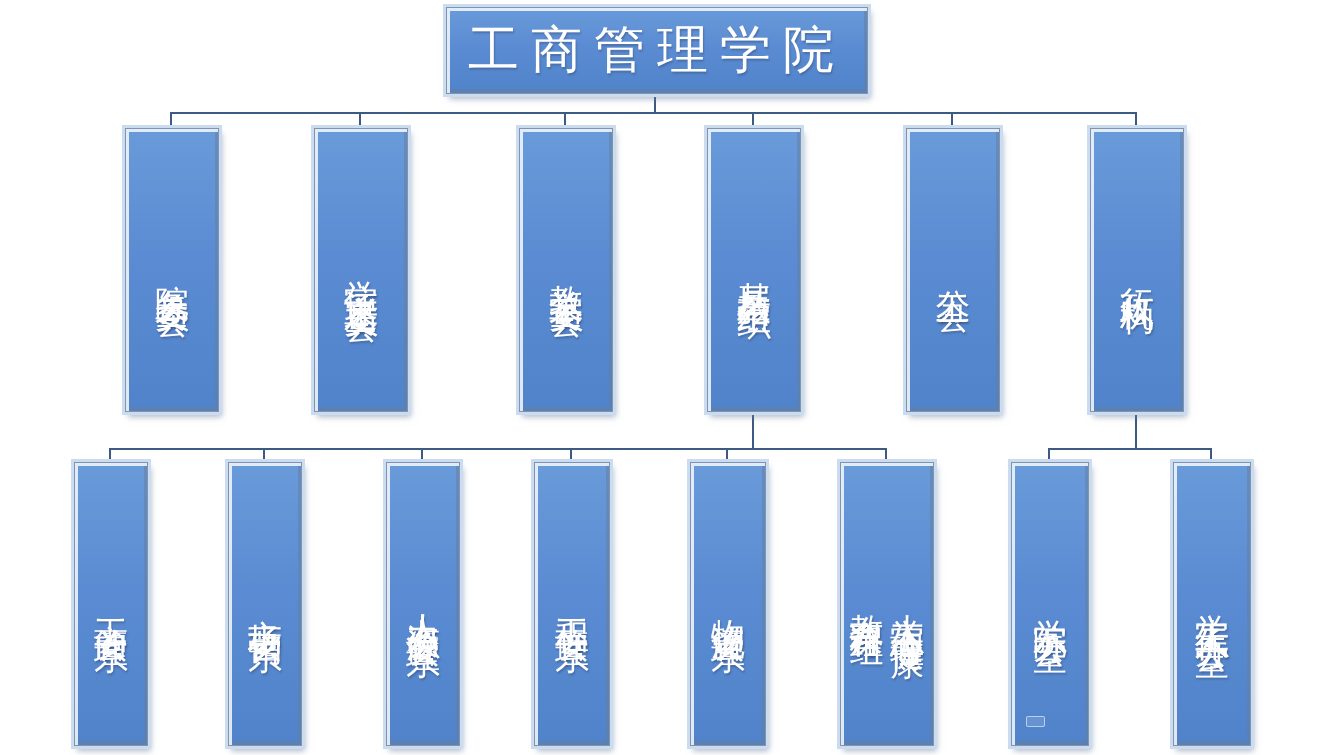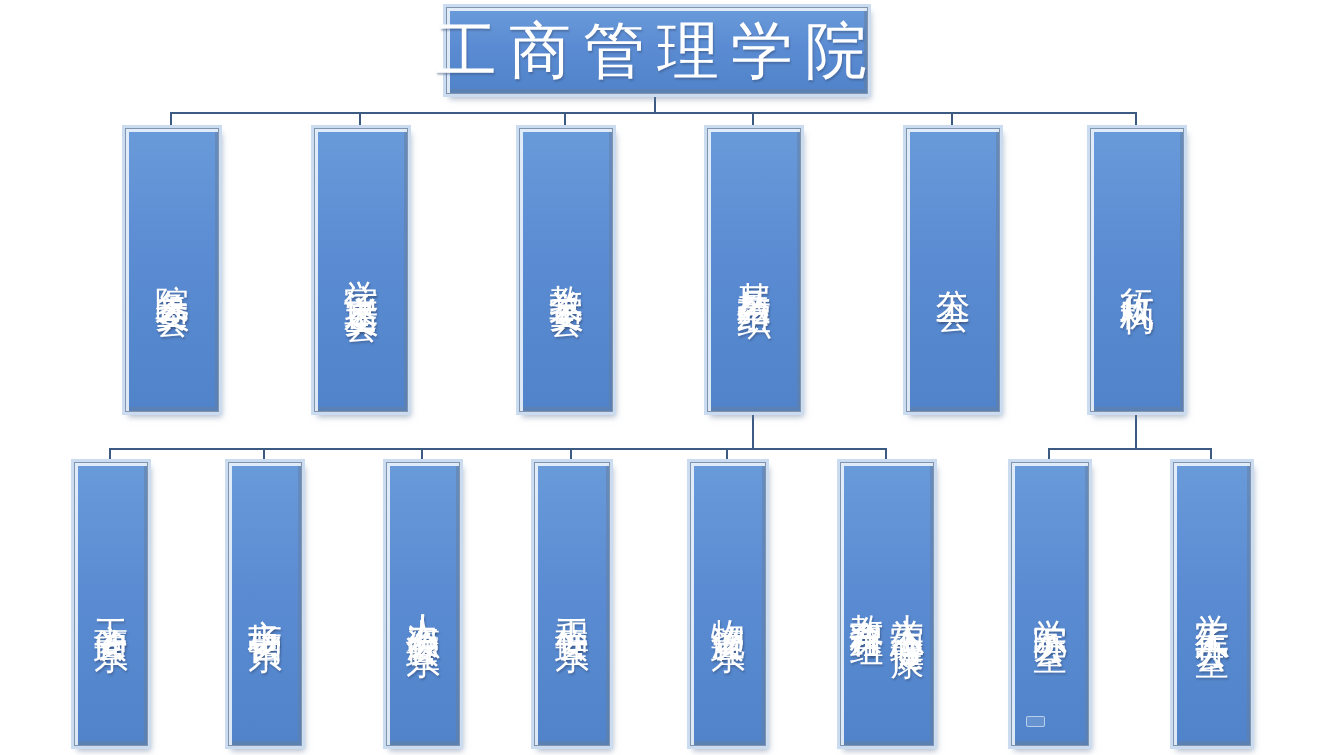--- a/index.html
+++ b/index.html
@@ -33,21 +33,21 @@
     background: linear-gradient(180deg, #699ad9 0%, #5b8cd3 45%, #5083c9 100%);
     border: 1px solid #8094ad;
     box-shadow:
       0 0 0 3px #ccdcf0,
       3px 5px 6px rgba(110, 130, 160, 0.55),
       inset 3px 3px 0 rgba(246, 250, 255, 0.85),
       inset -3px -4px 0 rgba(100, 125, 160, 0.5);
     color: #ffffff;
   }
   .hlabel {
-    font-size: 62px;
+    font-size: 51px;
     letter-spacing: 12px;
     white-space: nowrap;
     text-shadow: 1px 2px 2px rgba(55, 75, 115, 0.45);
     text-align: right;
   }
   .vlabel {
     writing-mode: vertical-rl;
     text-orientation: upright;
     font-size: 34px;
     line-height: 1.2;

